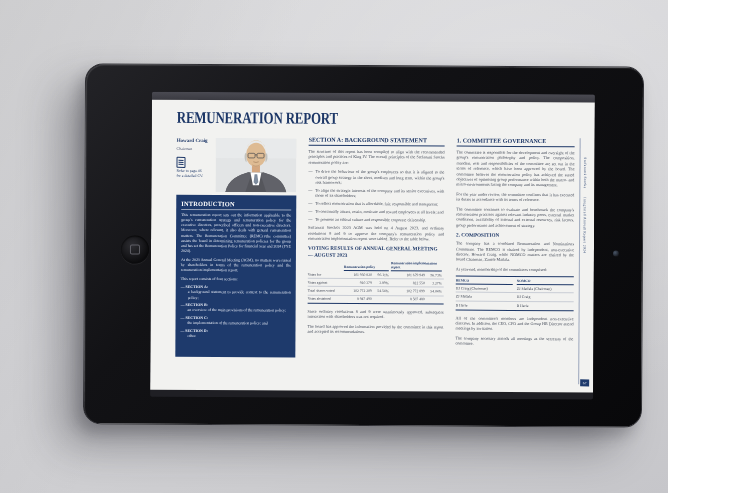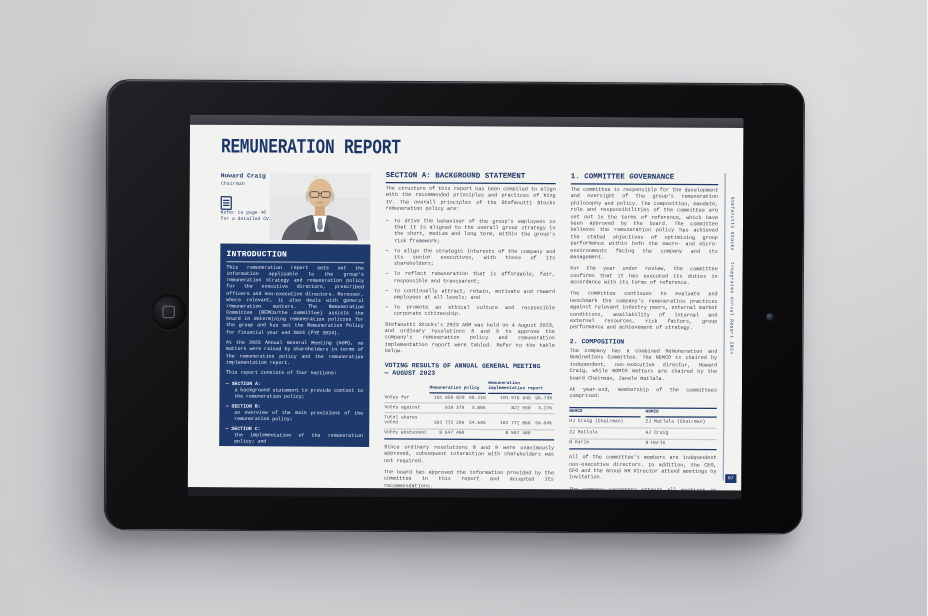--- a/index.html
+++ b/index.html
@@ -1,17 +1,17 @@
 <!DOCTYPE html>
 <html><head>
 <meta charset="utf-8">
 <style>
   html,body{margin:0;padding:0;}
-  .stage{position:relative;width:742px;height:493px;overflow:hidden;
-    font-family:Liberation Mono, monospace;
+  .stage{position:relative;width:668px;height:493px;overflow:hidden;
+    font-family:Liberation Serif, serif;
     background:linear-gradient(155deg,#dadadc 0%,#d4d4d7 40%,#cdcdd0 75%,#c6c6ca 100%);}
   .wall-shade{position:absolute;left:0;top:0;width:100%;height:100%;
     background:radial-gradient(ellipse at 78% 18%, rgba(255,255,255,0.25), rgba(0,0,0,0) 55%),
                linear-gradient(115deg, rgba(0,0,0,0.06), rgba(0,0,0,0) 35%);}
   
   .tablet{position:absolute;left:84px;top:65px;width:557px;height:359px;
     background:linear-gradient(135deg,#232327 0%,#121215 35%,#08080a 100%);
     border:1px solid #2e2e33;border-radius:18px;transform:rotate(0.35deg);
     box-shadow:-24px 22px 42px rgba(35,35,42,0.35), -6px 9px 14px rgba(35,35,42,0.25),
                inset 1px 1px 1px rgba(255,255,255,0.14);}

